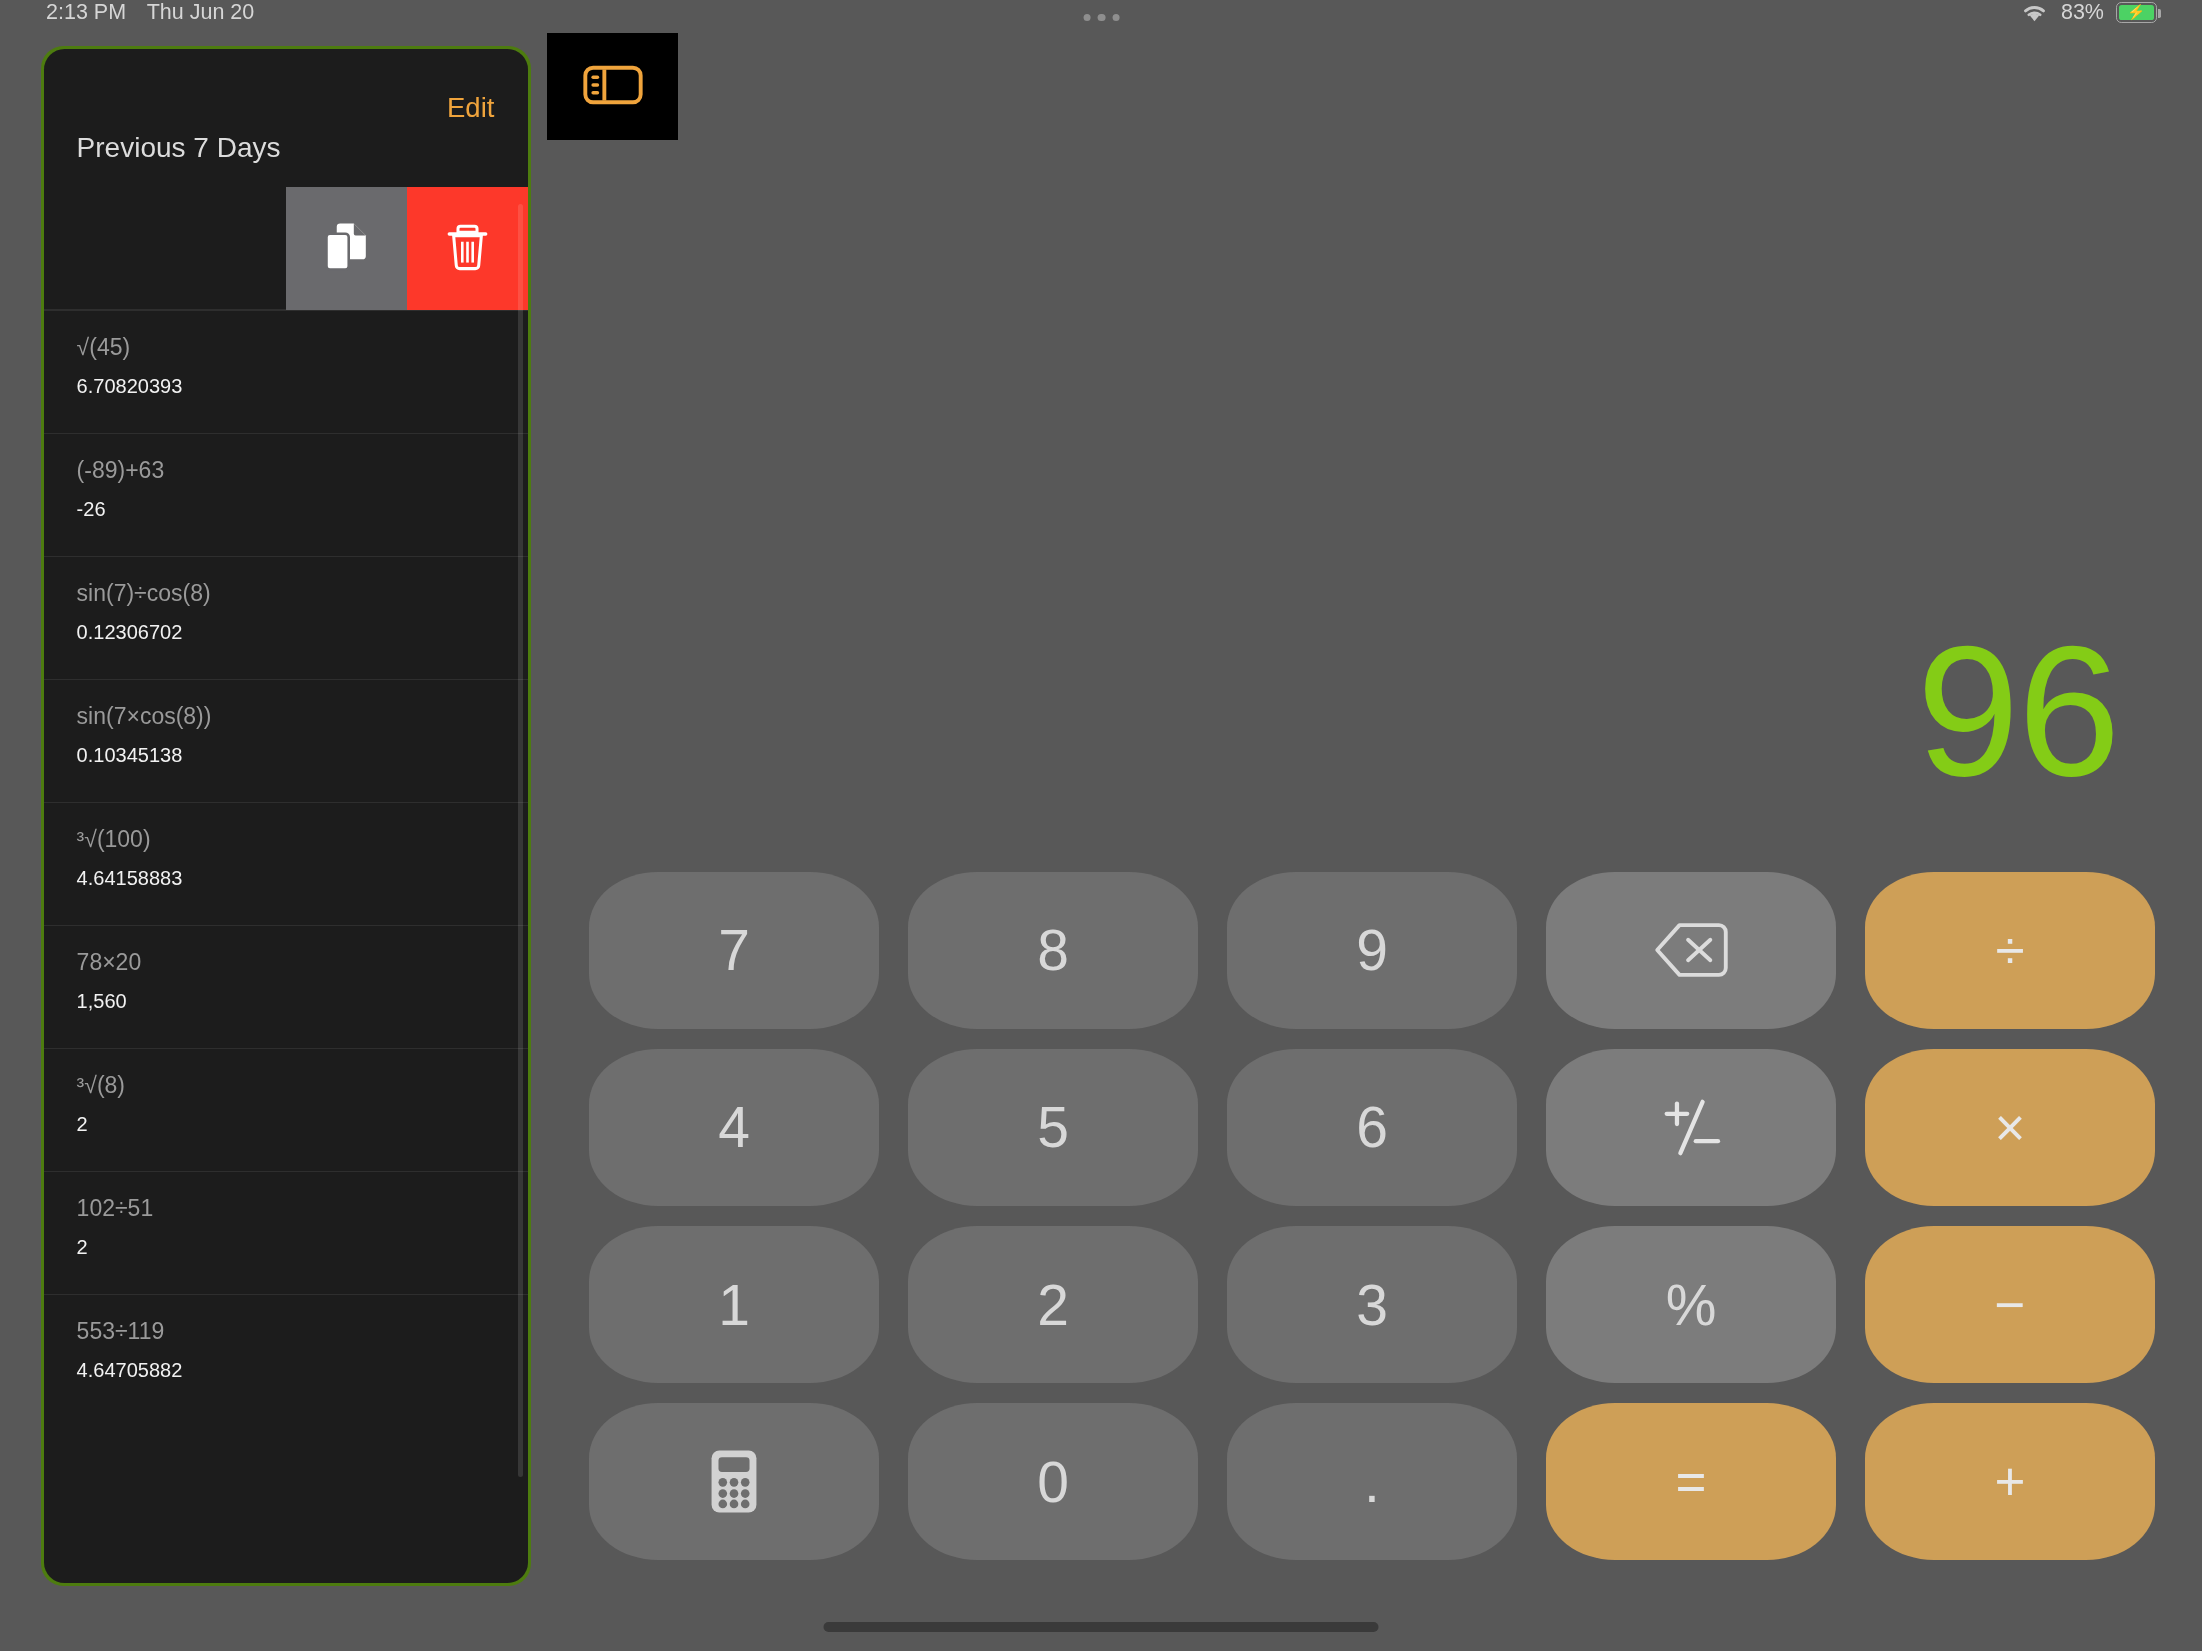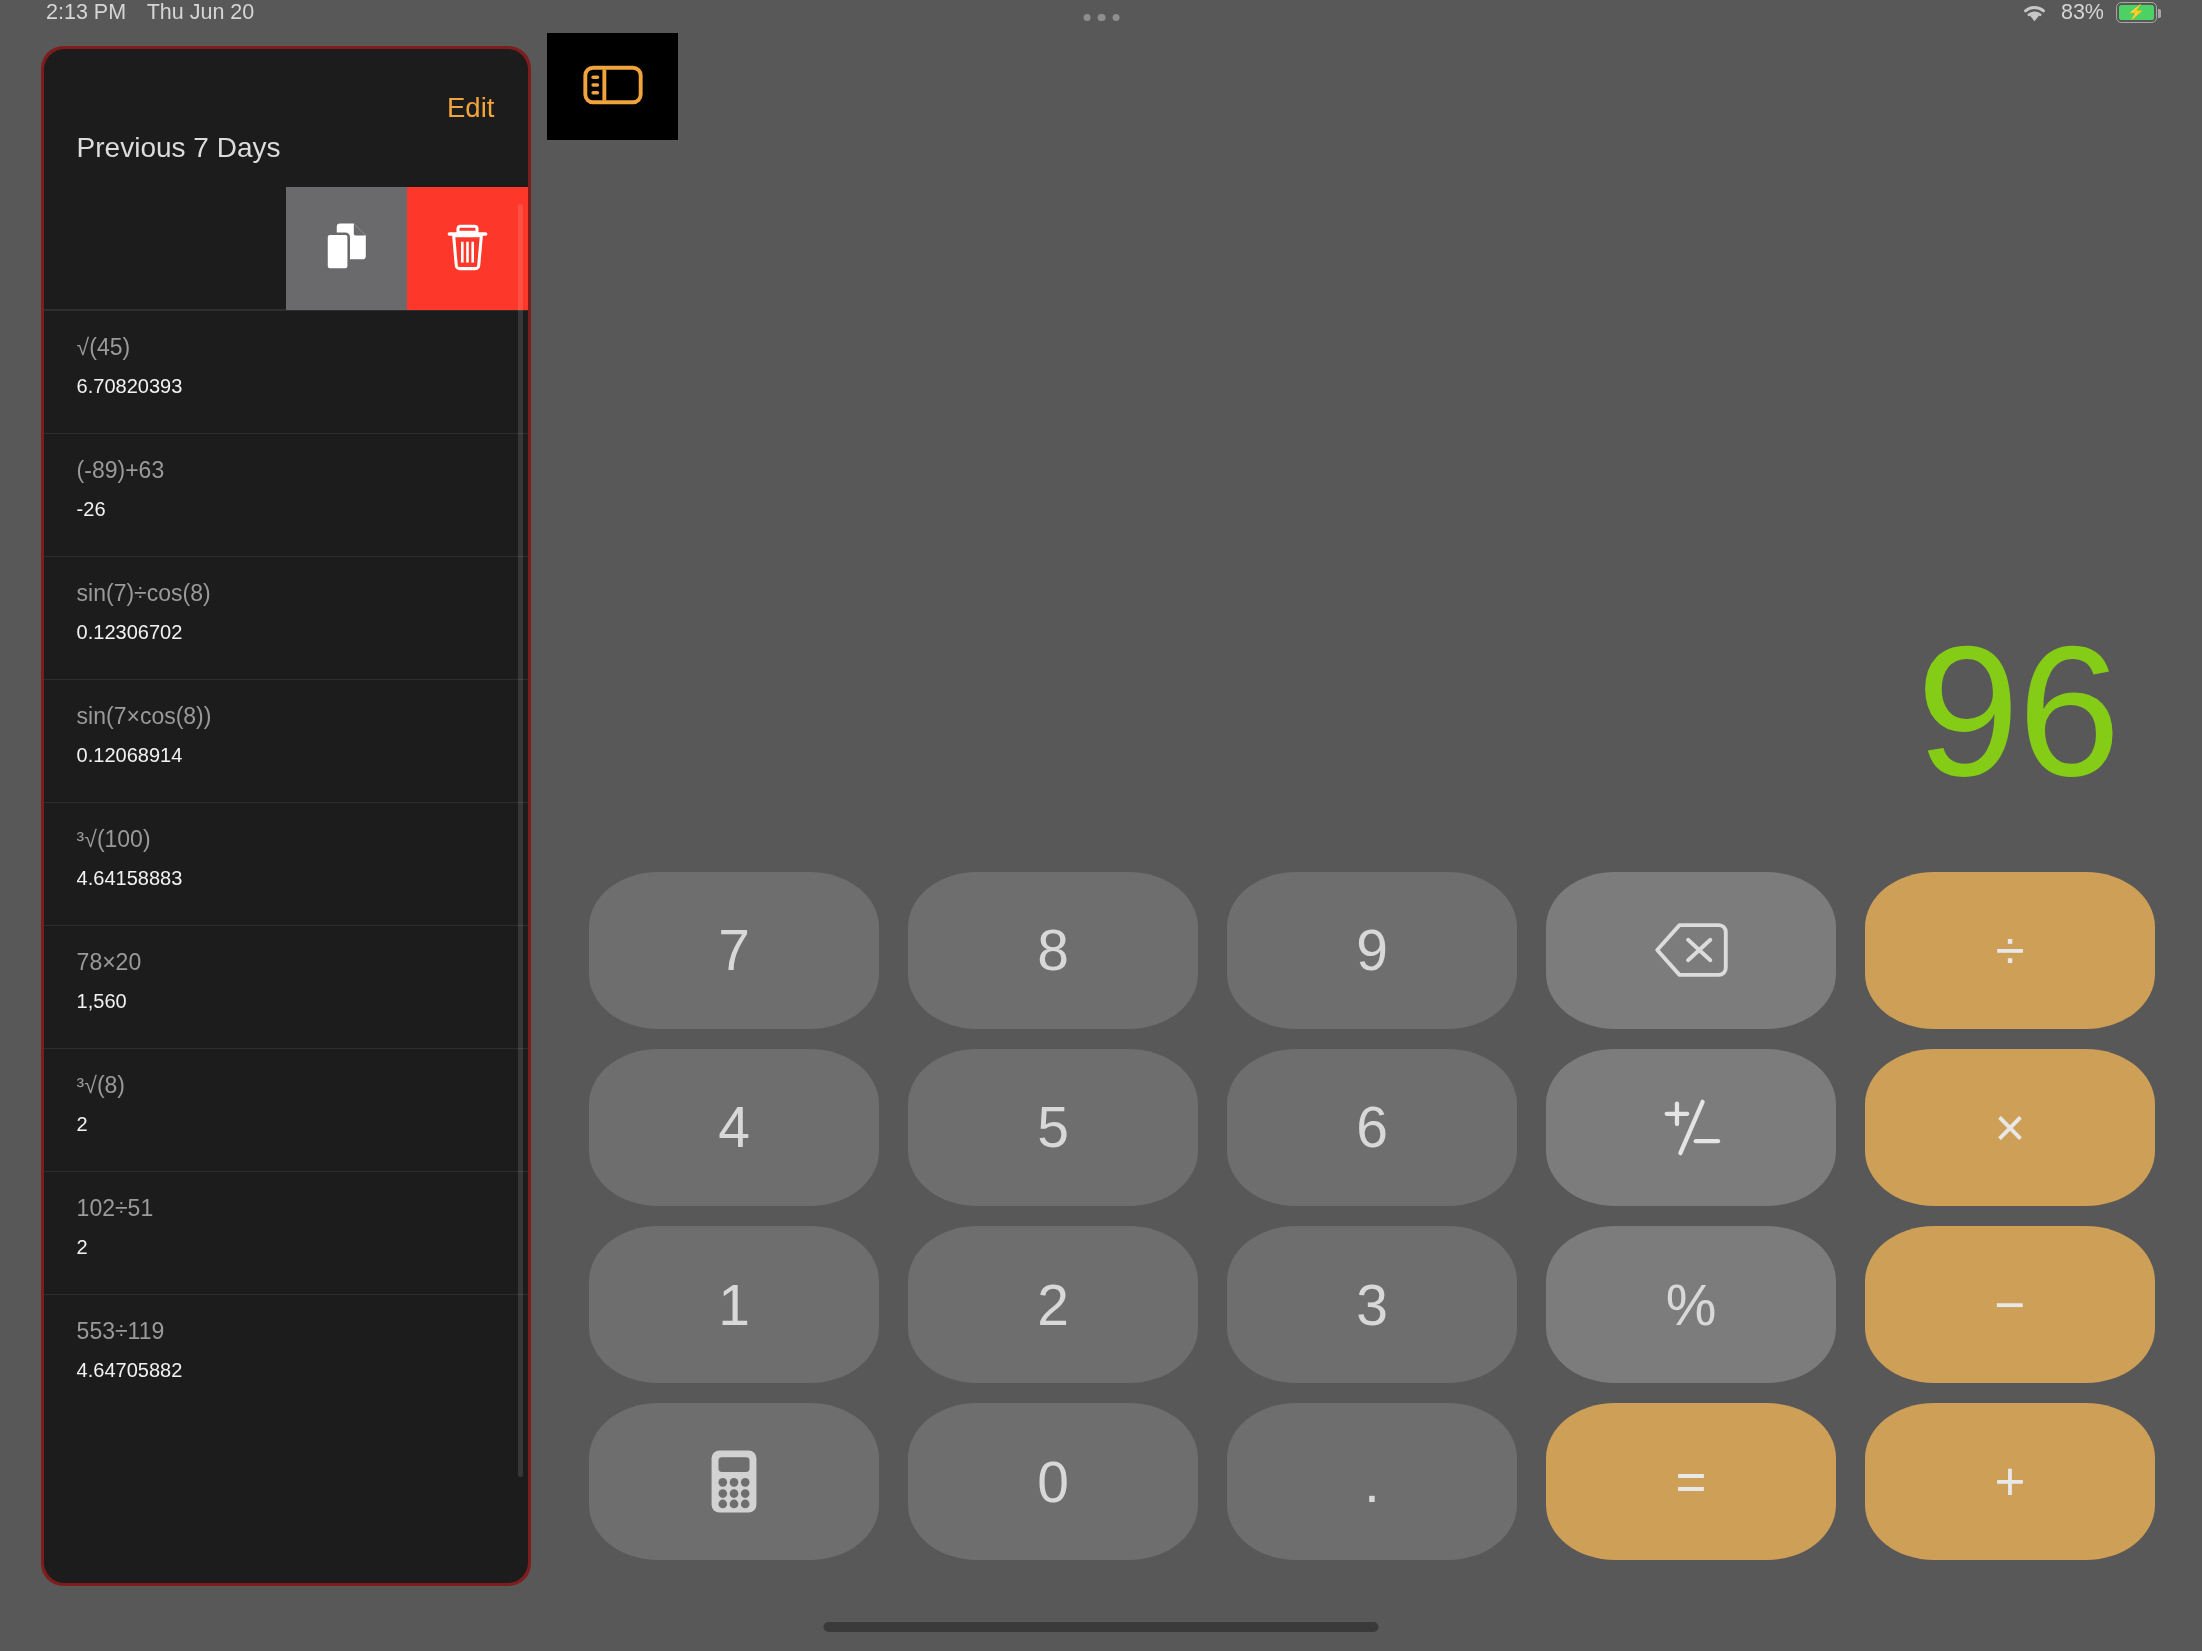--- a/index.html
+++ b/index.html
@@ -47,21 +47,21 @@
     width: 131px; height: 107px;
     background: #000; 
     display: flex; align-items: center; justify-content: center;
     z-index: 35;
   }
 
   
   .history-panel {
     position: absolute; left: 41px; top: 46px;
     width: 490px; height: 1540px;
-    background: #7f1d1d;
+    background: #4d7c0f;
     border-radius: 22.4px;
     padding: 2.6px;
     z-index: 30;
     overflow: hidden;
   }
   .history-inner {
     width: 100%; height: 100%;
     background: #1c1c1c;
     border-radius: 20.6px;
     overflow: hidden;
@@ -238,21 +238,21 @@
         <div class="history-item">
           <div class="hist-expr">(-89)+63</div>
           <div class="hist-res">-26</div>
         </div>
         <div class="history-item">
           <div class="hist-expr">sin(7)÷cos(8)</div>
           <div class="hist-res">0.12306702</div>
         </div>
         <div class="history-item">
           <div class="hist-expr">sin(7×cos(8))</div>
-          <div class="hist-res">0.12068914</div>
+          <div class="hist-res">0.10345138</div>
         </div>
         <div class="history-item">
           <div class="hist-expr">³√(100)</div>
           <div class="hist-res">4.64158883</div>
         </div>
         <div class="history-item">
           <div class="hist-expr">78×20</div>
           <div class="hist-res">1,560</div>
         </div>
         <div class="history-item">

